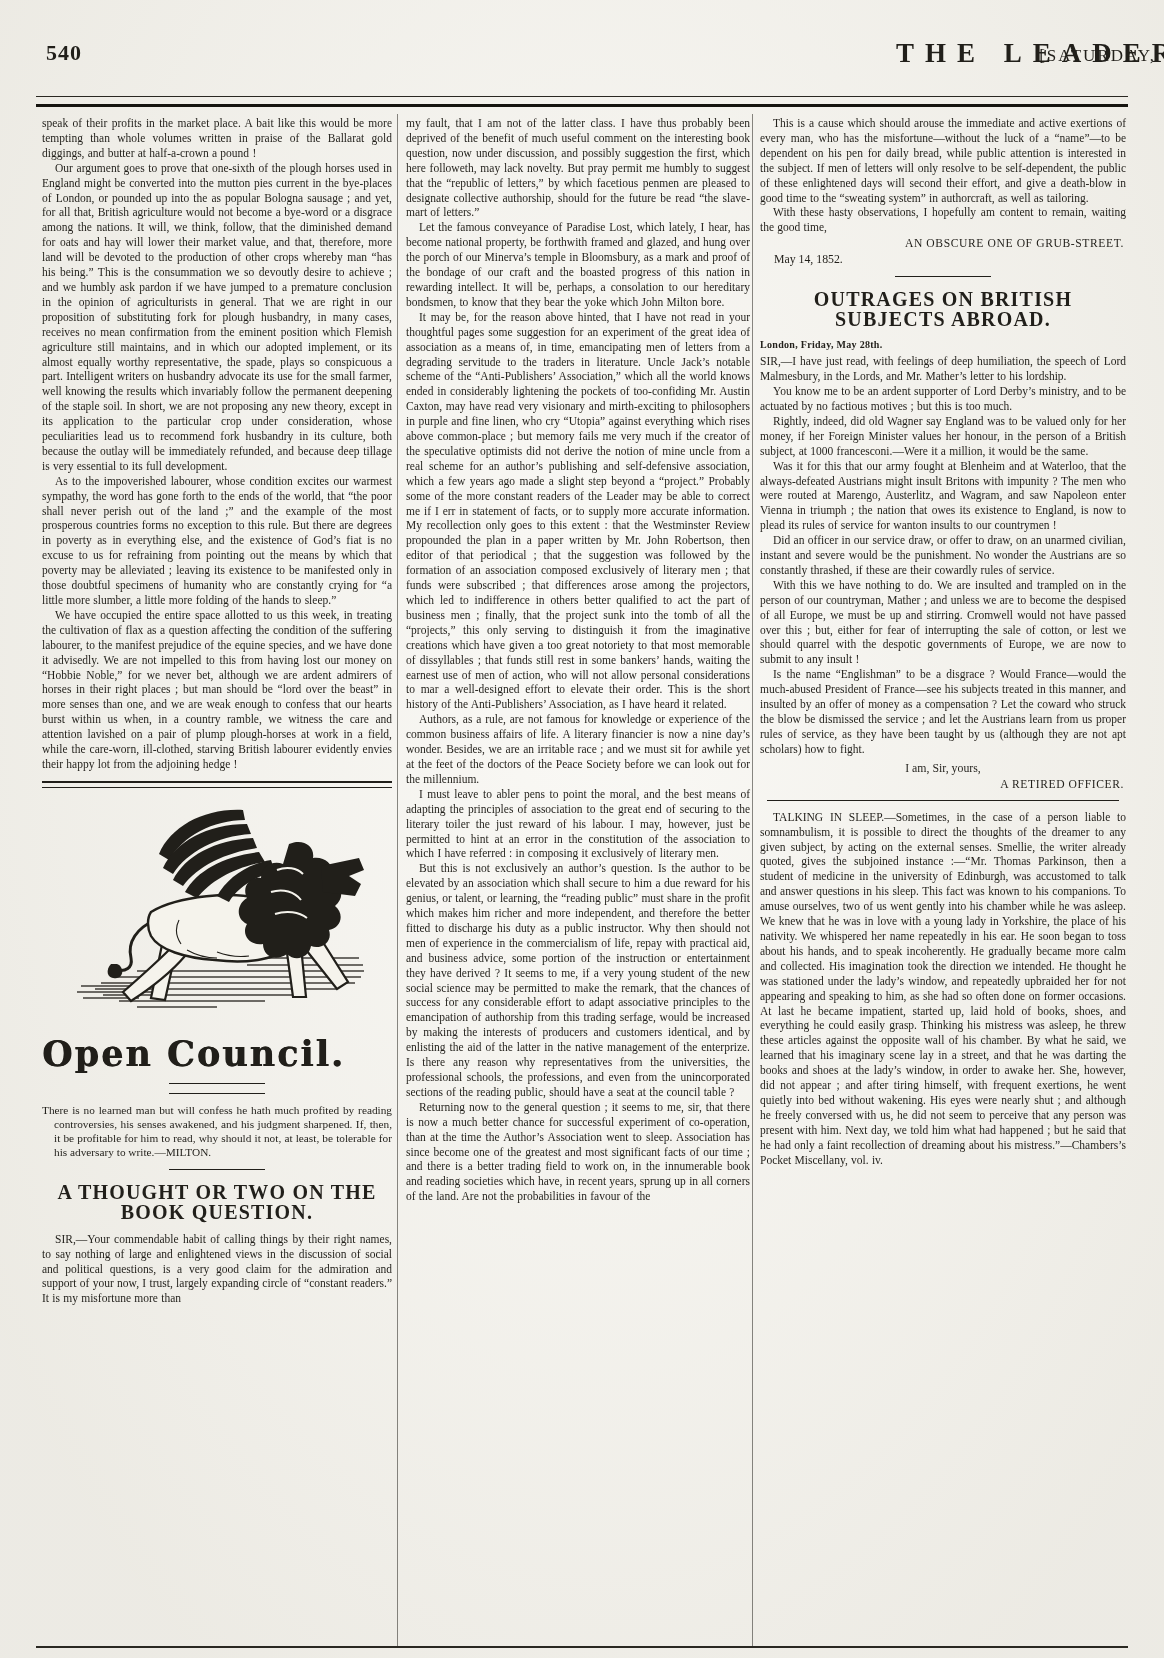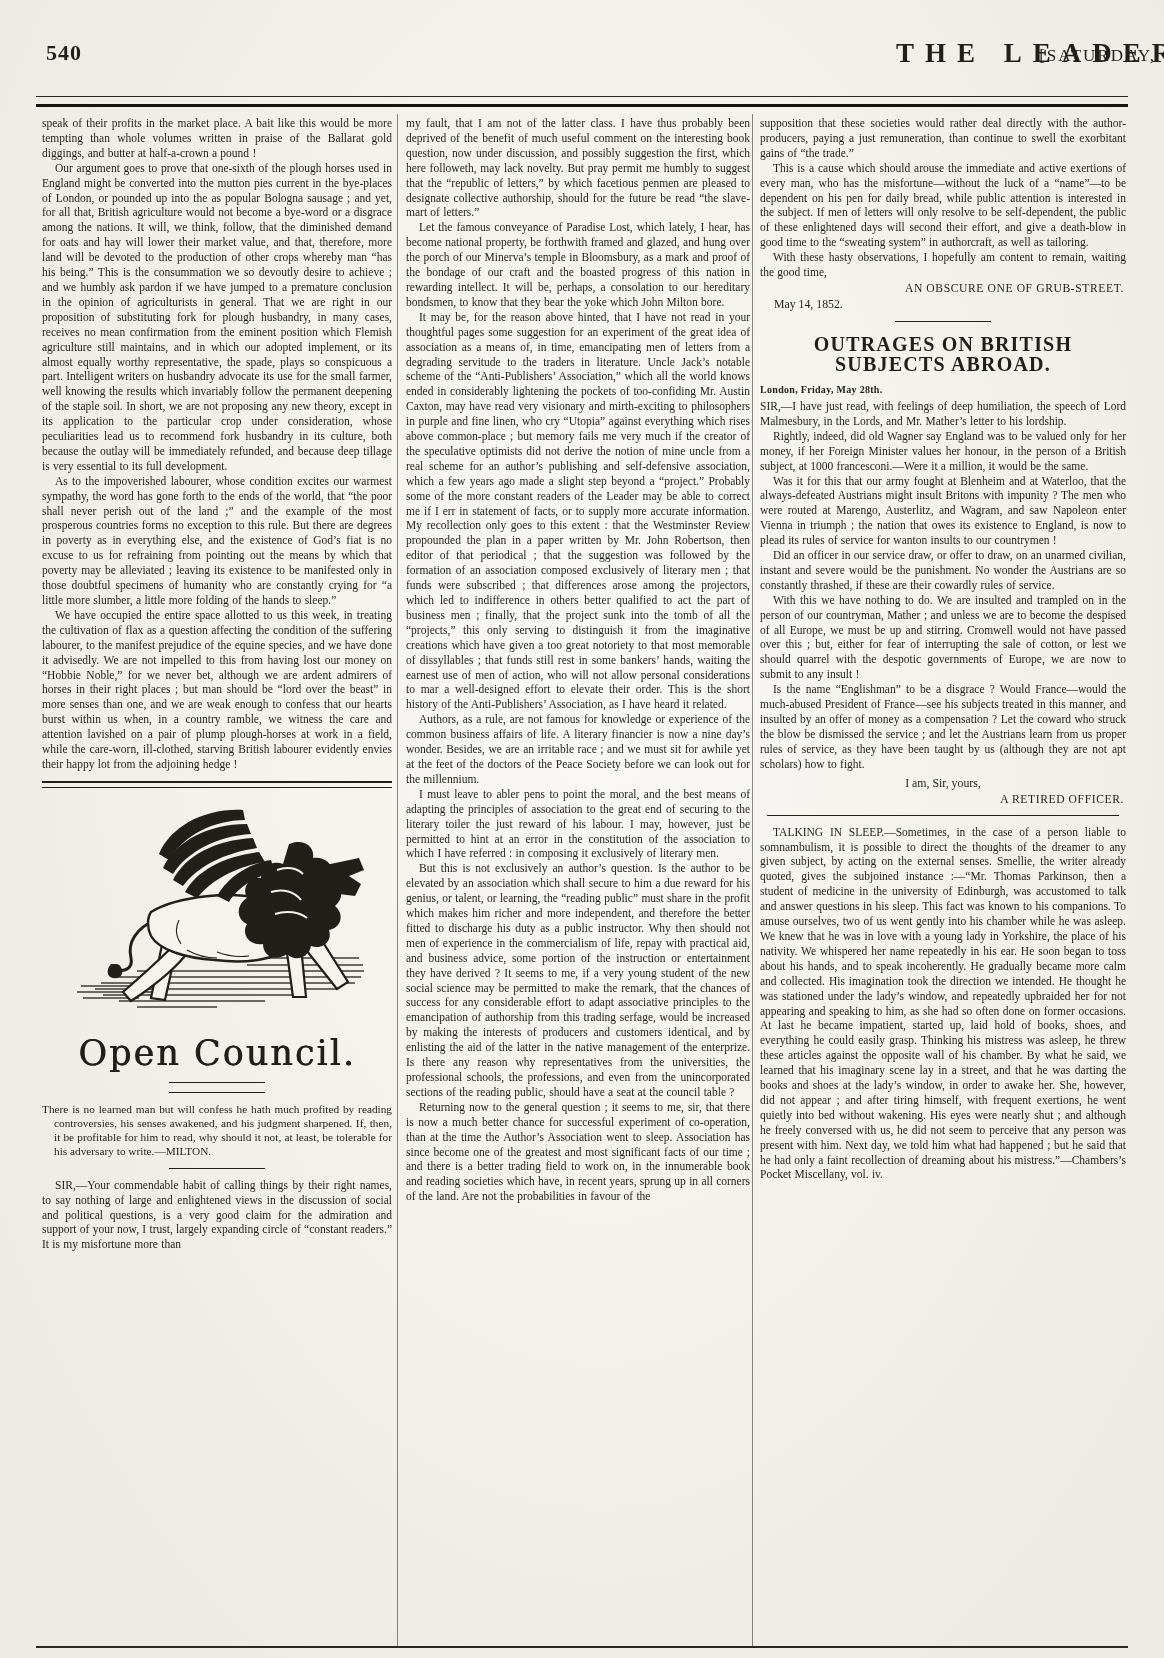--- a/index.html
+++ b/index.html
@@ -31,21 +31,21 @@
   
   .para{margin:0;text-align:justify;font-size:11.5px;line-height:14.9px;
     word-spacing:.4px;hyphens:auto;}
   .indent{text-indent:13px;}
   
   .double-rule{margin:9px 0 7px;height:4px;border-top:2px solid #211f1a;border-bottom:1px solid #211f1a;}
   .short-rule{width:96px;margin:9px auto;border-top:1.6px solid #211f1a;}
   .col-rule{width:96%;margin:9px auto;border-top:1.4px solid #211f1a;}
   
   .lion-figure{margin:12px auto 4px;width:300px;}
-  .open-council{margin:4px 0 2px;text-align:center;font-size:35px;font-weight:normal;
+  .open-council{margin:4px 0 2px;text-align:left;font-size:35px;font-weight:bold;
     font-family:"DejaVu Serif","Liberation Serif",serif;letter-spacing:2px;
     text-shadow:.6px 0 0 #211f1a;}
   .editor-note{margin:6px 0;font-size:10px;font-weight:bold;line-height:13.5px;
     letter-spacing:.4px;padding-left:16px;text-indent:-16px;text-align:justify;}
   .epigraph{margin:6px 0;font-size:11.3px;line-height:14.2px;
     padding-left:12px;text-indent:-12px;text-align:justify;}
   .letter-heading{margin:12px 0 10px;text-align:center;font-size:20px;font-weight:bold;
     letter-spacing:1.2px;line-height:20px;}
   .dateline{margin:2px 0 4px;text-align:left;font-size:10px;font-weight:bold;letter-spacing:.3px;}
   .valediction{margin:4px 0 2px;text-align:center;font-size:11.8px;}
@@ -105,45 +105,46 @@
         <path stroke="#f5f3ec" fill="none" stroke-width="2" d="M210 70 C220 66 230 68 236 74 M204 92 C216 88 228 92 234 100 M208 114 C220 110 232 112 240 118"></path>
       </svg>
     </div>
 
     <h2 class="open-council">Open Council.</h2>
     <div class="short-rule"></div>
     <div class="short-rule"></div>
     <p class="epigraph">There is no learned man but will confess he hath much profited by reading controversies, his senses awakened, and his judgment sharpened. If, then, it be profitable for him to read, why should it not, at least, be tolerable for his adversary to write.—MILTON.</p>
     <div class="short-rule"></div>
 
+    <h3 class="letter-heading">A THOUGHT OR TWO ON THE BOOK QUESTION.</h3>
     <p class="para indent">SIR,—Your commendable habit of calling things by their right names, to say nothing of large and enlightened views in the discussion of social and political questions, is a very good claim for the admiration and support of your now, I trust, largely expanding circle of “constant readers.” It is my misfortune more than</p>
   </div>
 
   <div class="col col-mid">
     <p class="para">my fault, that I am not of the latter class. I have thus probably been deprived of the benefit of much useful comment on the interesting book question, now under discussion, and possibly suggestion the first, which here followeth, may lack novelty. But pray permit me humbly to suggest that the “republic of letters,” by which facetious penmen are pleased to designate collective authorship, should for the future be read “the slave-mart of letters.”</p>
     <p class="para indent">Let the famous conveyance of Paradise Lost, which lately, I hear, has become national property, be forthwith framed and glazed, and hung over the porch of our Minerva’s temple in Bloomsbury, as a mark and proof of the bondage of our craft and the boasted progress of this nation in rewarding intellect. It will be, perhaps, a consolation to our hereditary bondsmen, to know that they bear the yoke which John Milton bore.</p>
     <p class="para indent">It may be, for the reason above hinted, that I have not read in your thoughtful pages some suggestion for an experiment of the great idea of association as a means of, in time, emancipating men of letters from a degrading servitude to the traders in literature. Uncle Jack’s notable scheme of the “Anti-Publishers’ Association,” which all the world knows ended in considerably lightening the pockets of too-confiding Mr. Austin Caxton, may have read very visionary and mirth-exciting to philosophers in purple and fine linen, who cry “Utopia” against everything which rises above common-place ; but memory fails me very much if the creator of the speculative optimists did not derive the notion of mine uncle from a real scheme for an author’s publishing and self-defensive association, which a few years ago made a slight step beyond a “project.” Probably some of the more constant readers of the Leader may be able to correct me if I err in statement of facts, or to supply more accurate information. My recollection only goes to this extent : that the Westminster Review propounded the plan in a paper written by Mr. John Robertson, then editor of that periodical ; that the suggestion was followed by the formation of an association composed exclusively of literary men ; that funds were subscribed ; that differences arose among the projectors, which led to indifference in others better qualified to act the part of business men ; finally, that the project sunk into the tomb of all the “projects,” this only serving to distinguish it from the imaginative creations which have given a too great notoriety to that most memorable of dissyllables ; that funds still rest in some bankers’ hands, waiting the earnest use of men of action, who will not allow personal considerations to mar a well-designed effort to elevate their order. This is the short history of the Anti-Publishers’ Association, as I have heard it related.</p>
     <p class="para indent">Authors, as a rule, are not famous for knowledge or experience of the common business affairs of life. A literary financier is now a nine day’s wonder. Besides, we are an irritable race ; and we must sit for awhile yet at the feet of the doctors of the Peace Society before we can look out for the millennium.</p>
     <p class="para indent">I must leave to abler pens to point the moral, and the best means of adapting the principles of association to the great end of securing to the literary toiler the just reward of his labour. I may, however, just be permitted to hint at an error in the constitution of the association to which I have referred : in composing it exclusively of literary men.</p>
     <p class="para indent">But this is not exclusively an author’s question. Is the author to be elevated by an association which shall secure to him a due reward for his genius, or talent, or learning, the “reading public” must share in the profit which makes him richer and more independent, and therefore the better fitted to discharge his duty as a public instructor. Why then should not men of experience in the commercialism of life, repay with practical aid, and business advice, some portion of the instruction or entertainment they have derived ? It seems to me, if a very young student of the new social science may be permitted to make the remark, that the chances of success for any considerable effort to adapt associative principles to the emancipation of authorship from this trading serfage, would be increased by making the interests of producers and customers identical, and by enlisting the aid of the latter in the native management of the enterprize. Is there any reason why representatives from the universities, the professional schools, the professions, and even from the unincorporated sections of the reading public, should have a seat at the council table ?</p>
     <p class="para indent">Returning now to the general question ; it seems to me, sir, that there is now a much better chance for successful experiment of co-operation, than at the time the Author’s Association went to sleep. Association has since become one of the greatest and most significant facts of our time ; and there is a better trading field to work on, in the innumerable book and reading societies which have, in recent years, sprung up in all corners of the land. Are not the probabilities in favour of the</p>
   </div>
 
   <div class="col col-right">
-    <p class="para">supposition that these societies would rather deal directly with the author-producers, paying a just remuneration, than continue to swell the exorbitant gains of “the trade.”</p>
     <p class="para indent">This is a cause which should arouse the immediate and active exertions of every man, who has the misfortune—without the luck of a “name”—to be dependent on his pen for daily bread, while public attention is interested in the subject. If men of letters will only resolve to be self-dependent, the public of these enlightened days will second their effort, and give a death-blow in good time to the “sweating system” in authorcraft, as well as tailoring.</p>
     <p class="para indent">With these hasty observations, I hopefully am content to remain, waiting the good time,</p>
     <p class="sig-line">AN OBSCURE ONE OF GRUB-STREET.</p>
     <p class="date-line">May 14, 1852.</p>
 
     <div class="short-rule"></div>
 
     <h3 class="letter-heading">OUTRAGES ON BRITISH SUBJECTS ABROAD.</h3>
     <p class="dateline">London, Friday, May 28th.</p>
     <p class="para">SIR,—I have just read, with feelings of deep humiliation, the speech of Lord Malmesbury, in the Lords, and Mr. Mather’s letter to his lordship.</p>
+    <p class="para indent">You know me to be an ardent supporter of Lord Derby’s ministry, and to be actuated by no factious motives ; but this is too much.</p>
     <p class="para indent">Rightly, indeed, did old Wagner say England was to be valued only for her money, if her Foreign Minister values her honour, in the person of a British subject, at 1000 francesconi.—Were it a million, it would be the same.</p>
     <p class="para indent">Was it for this that our army fought at Blenheim and at Waterloo, that the always-defeated Austrians might insult Britons with impunity ? The men who were routed at Marengo, Austerlitz, and Wagram, and saw Napoleon enter Vienna in triumph ; the nation that owes its existence to England, is now to plead its rules of service for wanton insults to our countrymen !</p>
     <p class="para indent">Did an officer in our service draw, or offer to draw, on an unarmed civilian, instant and severe would be the punishment. No wonder the Austrians are so constantly thrashed, if these are their cowardly rules of service.</p>
     <p class="para indent">With this we have nothing to do. We are insulted and trampled on in the person of our countryman, Mather ; and unless we are to become the despised of all Europe, we must be up and stirring. Cromwell would not have passed over this ; but, either for fear of interrupting the sale of cotton, or lest we should quarrel with the despotic governments of Europe, we are now to submit to any insult !</p>
     <p class="para indent">Is the name “Englishman” to be a disgrace ? Would France—would the much-abused President of France—see his subjects treated in this manner, and insulted by an offer of money as a compensation ? Let the coward who struck the blow be dismissed the service ; and let the Austrians learn from us proper rules of service, as they have been taught by us (although they are not apt scholars) how to fight.</p>
     <p class="valediction">I am, Sir, yours,</p>
     <p class="sig-line">A RETIRED OFFICER.</p>
 
     <div class="col-rule"></div>
 

